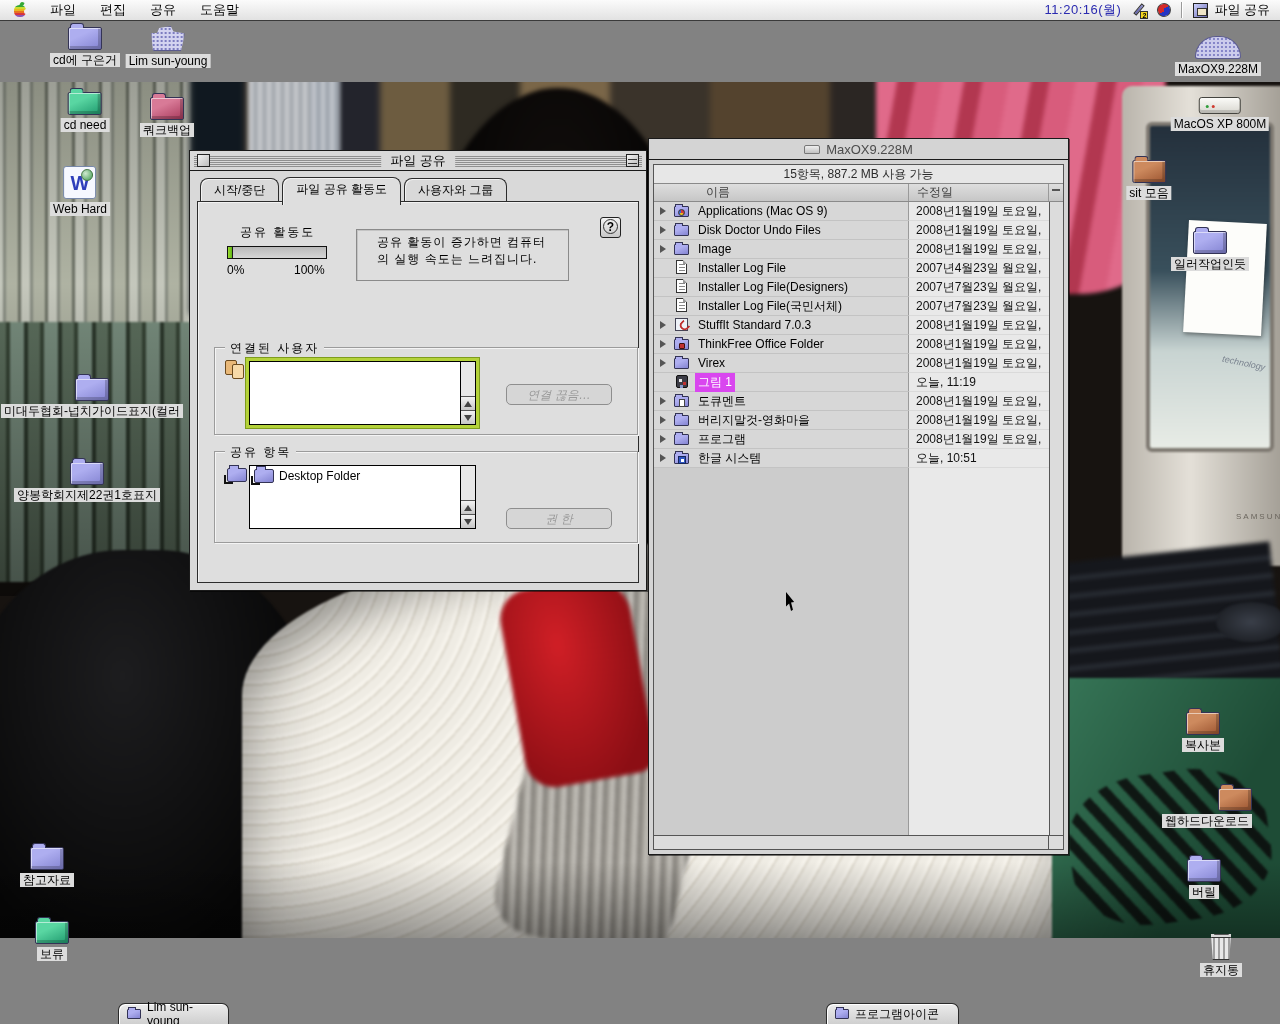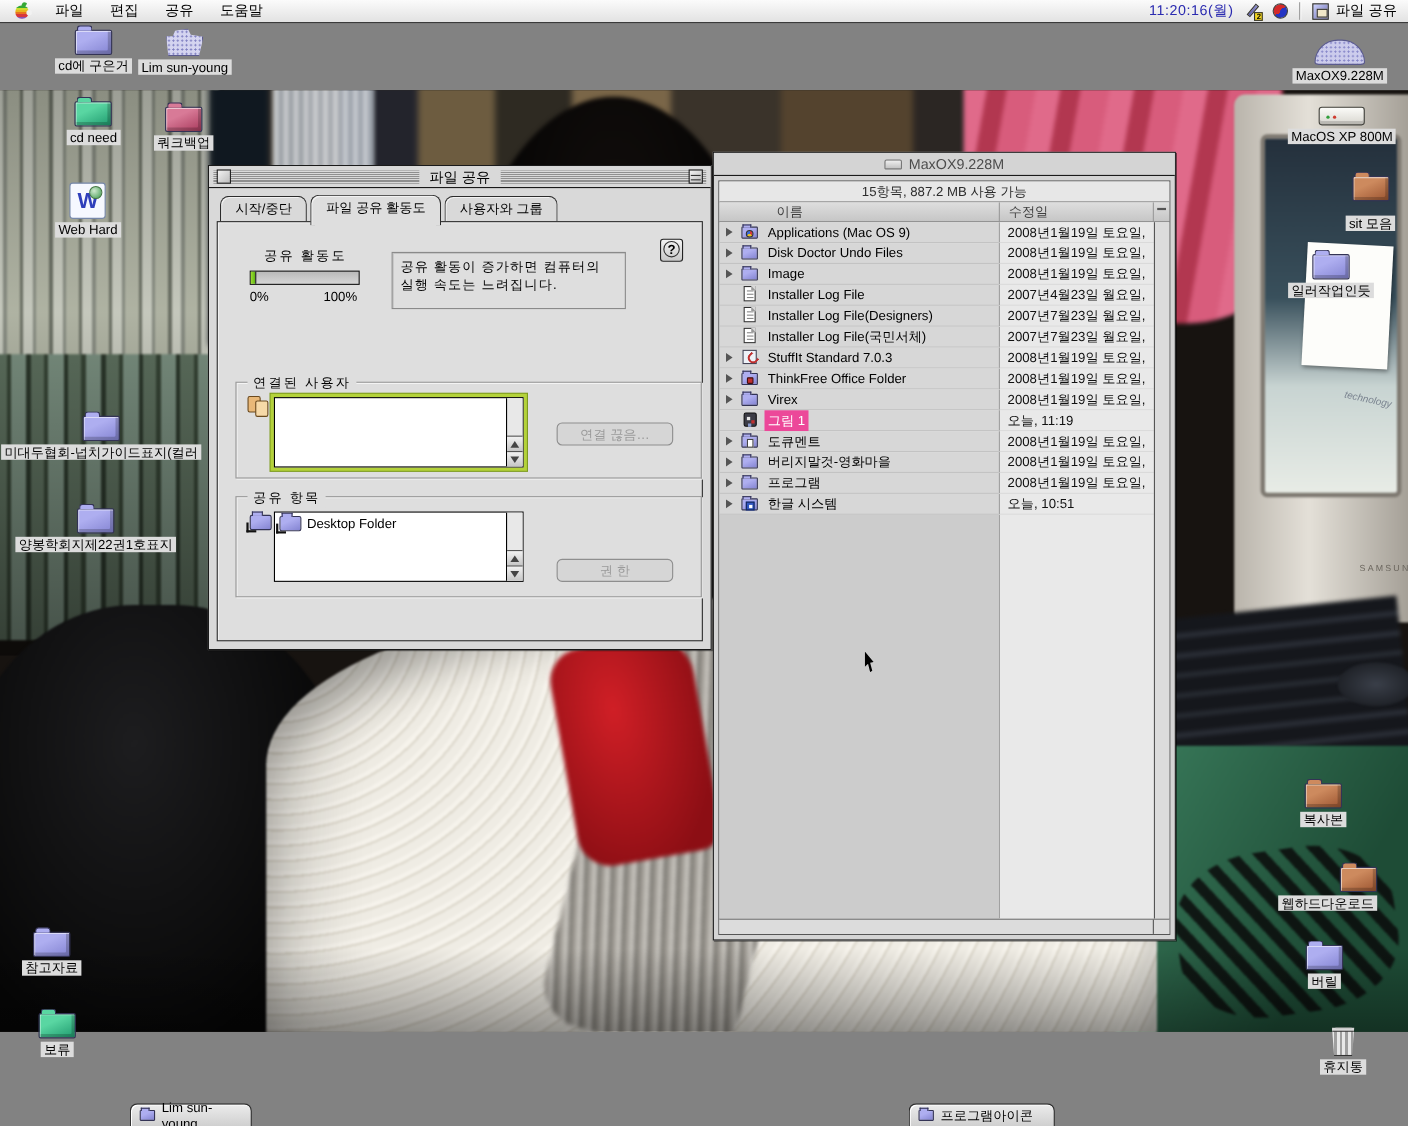--- a/index.html
+++ b/index.html
@@ -98,21 +98,21 @@
     background:repeating-linear-gradient(90deg,#e8e8e8 0 3px,#9f9f9f 3px 5px);
     clip-path:polygon(8% 0,92% 0,84% 100%,16% 100%);}
   .ic-trash::before{content:"";position:absolute;left:-2px;top:-3px;width:26px;height:4px;background:#d8d8d8;border:1px solid #333;border-radius:2px;}
   .ic-trash-paper{position:absolute;left:3px;top:-9px;width:17px;height:9px;background:#fafafa;border:1px solid #555;
     clip-path:polygon(0 60%,15% 10%,40% 35%,60% 0,80% 40%,100% 25%,92% 100%,8% 100%);}
 
   
   .osw{position:absolute;background:#d9d9d9;border:1px solid #1a1a1a;box-shadow:1px 1px 0 rgba(0,0,0,.5);}
   .btn{display:inline-block;border:1px solid #222;border-radius:5px;background:linear-gradient(#f4f4f4,#cfcfcf);
     box-shadow:inset 1px 1px 0 #fff,inset -1px -1px 0 #9c9c9c;font-size:12px;padding:2px 0;text-align:center;}
-  .btn.disabled{color:#9a9a9a;border-color:#8e8e8e;background:#d6d6d6;box-shadow:none;}
+  .btn.disabled{color:#9a9a9a;border-color:#8e8e8e;background:#d6d6d6;box-shadow:none;font-style:italic;}
 
   
   #sharing-dialog{left:189px;top:150px;width:458px;height:441px;z-index:30;}
   .d-titlebar{height:20px;position:relative;border-bottom:1px solid #1a1a1a;background:#d9d9d9;}
   .d-stripes{position:absolute;left:4px;right:4px;top:4px;bottom:3px;
     background:repeating-linear-gradient(#d9d9d9 0 1px,#8f8f8f 1px 2px);}
   .d-title{position:absolute;left:50%;top:1px;transform:translateX(-50%);background:#d9d9d9;padding:0 9px;font-size:13px;line-height:18px;}
   .wbox{position:absolute;top:3px;width:13px;height:13px;border:1px solid #222;background:linear-gradient(135deg,#f2f2f2,#bdbdbd);}
   .wbox.close{left:7px;}
   .wbox.shade{right:7px;}
@@ -125,21 +125,21 @@
     box-shadow:inset 1px 1px 0 #f2f2f2;}
   .help-btn{position:absolute;right:17px;top:15px;width:21px;height:21px;border:1px solid #222;border-radius:3px;
     background:linear-gradient(#f4f4f4,#c8c8c8);font-size:12px;font-weight:bold;text-align:center;line-height:19px;}
   .help-btn i{display:inline-block;width:15px;height:15px;border:1px solid #333;border-radius:50%;font-style:normal;line-height:14px;}
   .sa-label{position:absolute;left:42px;top:22px;font-size:12px;letter-spacing:2px;}
   .sa-bar{position:absolute;left:29px;top:44px;width:100px;height:13px;border:1px solid #111;background:linear-gradient(#b9b9b9,#d6d6d6);}
   .sa-fill{position:absolute;left:0;top:0;bottom:0;width:8px;background:linear-gradient(90deg,#9ede30,#5fb515);border-right:1px solid #1a1a1a;}
   .sa-min{position:absolute;left:29px;top:61px;font-size:12px;}
   .sa-max{position:absolute;left:96px;top:61px;font-size:12px;}
   .sa-info{position:absolute;left:158px;top:27px;width:213px;height:52px;border:1px solid #8a8a8a;background:#dedede;
-    box-shadow:inset 1px 1px 0 #c4c4c4;font-size:12px;line-height:17px;padding:4px 7px;letter-spacing:1px;}
+    box-shadow:inset 1px 1px 0 #c4c4c4;font-size:12px;line-height:17px;padding:4px 20px;letter-spacing:1px;}
   .groupbox{position:absolute;left:16px;width:424px;border:1px solid #9b9b9b;box-shadow:inset 1px 1px 0 #f4f4f4,1px 1px 0 #f4f4f4;}
   .group-users{top:145px;height:88px;}
   .group-items{top:249px;height:92px;}
   .group-label{position:absolute;top:-8px;left:10px;background:#dedede;padding:0 5px;font-size:12px;letter-spacing:2px;}
   .listbox{position:absolute;left:34px;top:13px;width:227px;height:64px;background:#fff;border:1px solid #000;display:flex;}
   .listbox.focus{box-shadow:0 0 0 3px #b4d23a, 0 0 0 4px #7e9c1e;}
   .lb-content{flex:1;overflow:hidden;}
   .lb-scroll{width:15px;border-left:1px solid #000;background:#e8e8e8;display:flex;flex-direction:column;justify-content:flex-end;}
   .lb-arrow{height:14px;border-top:1px solid #555;background:linear-gradient(#f2f2f2,#c6c6c6);position:relative;}
   .lb-arrow::after{content:"";position:absolute;left:3px;}
@@ -176,21 +176,21 @@
   .f-filler{flex:1;display:flex;}
   .f-filler .fn{width:254px;background:#cccccc;}
   .f-filler .fd{width:141px;background:#e9e9e9;border-left:1px solid #9a9a9a;}
   .f-vscroll{width:15px;border-left:1px solid #555;background:#dcdcdc;}
   .f-hscroll{height:14px;border-top:1px solid #555;background:#dcdcdc;display:flex;}
   .f-hscroll .hsp{width:395px;}
   .f-hscroll .cor{width:15px;border-left:1px solid #555;}
   .tri{width:12px;height:12px;position:relative;flex:none;}
   .tri.on::after{content:"";position:absolute;left:3px;top:2px;border-top:4px solid transparent;border-bottom:4px solid transparent;border-left:6px solid #555;}
   .fname{padding:1px 3px;white-space:nowrap;}
-  .fname.sel{background:#ec4899;color:#fff;}
+  .fname.sel{background:#d946ef;color:#fff;}
   .fi{width:16px;height:16px;position:relative;flex:none;}
   .fi-fold{position:absolute;left:0;top:3px;width:15px;height:11px;border:1px solid #333355;border-radius:1px;background:linear-gradient(155deg,#aeaef0 35%,#8484d2);}
   .fi-fold::before{content:"";position:absolute;top:-3px;left:0;width:6px;height:2px;border:1px solid #333355;border-bottom:none;background:#aeaef0;}
   .fi .badge{position:absolute;z-index:2;}
   .t-folder-app .badge{left:4px;top:6px;width:7px;height:7px;border-radius:50%;border:1px solid #333;
     background:conic-gradient(#d43a3a 0 33%,#e8c020 33% 66%,#3a6ad4 66% 100%);}
   .t-office .badge{left:5px;top:7px;width:6px;height:6px;background:#c03030;border:1px solid #401010;border-radius:1px;}
   .t-docfolder .badge{left:5px;top:6px;width:6px;height:8px;background:#fff;border:1px solid #444;}
   .t-system .badge{left:4px;top:6px;width:8px;height:8px;background:#2f55c0;border:1px solid #16275c;}
   .t-system .badge::after{content:"";position:absolute;left:2px;top:2px;width:3px;height:3px;background:#fff;}
@@ -308,21 +308,21 @@
       <div class="di-label">보류</div>
     </div>
     <div class="desktop-icon" style="left: 1218px; top: 36px;">
       <div class="di-glyph ic-disk-ghost"></div>
       <div class="di-label">MaxOX9.228M</div>
     </div>
     <div class="desktop-icon" style="left: 1220px; top: 97px;">
       <div class="di-glyph ic-drive"></div>
       <div class="di-label">MacOS XP 800M</div>
     </div>
-    <div class="desktop-icon" style="left: 1246px; top: 160px; gap: 10px;">
+    <div class="desktop-icon" style="left: 1149px; top: 160px;">
       <div class="di-glyph ic-folder fc-orange"></div>
       <div class="di-label">sit 모음</div>
     </div>
     <div class="desktop-icon" style="left: 1210px; top: 231px;">
       <div class="di-glyph ic-folder fc-purple"></div>
       <div class="di-label">일러작업인듯</div>
     </div>
     <div class="desktop-icon" style="left: 1203px; top: 712px;">
       <div class="di-glyph ic-folder fc-orange"></div>
       <div class="di-label">복사본</div>

